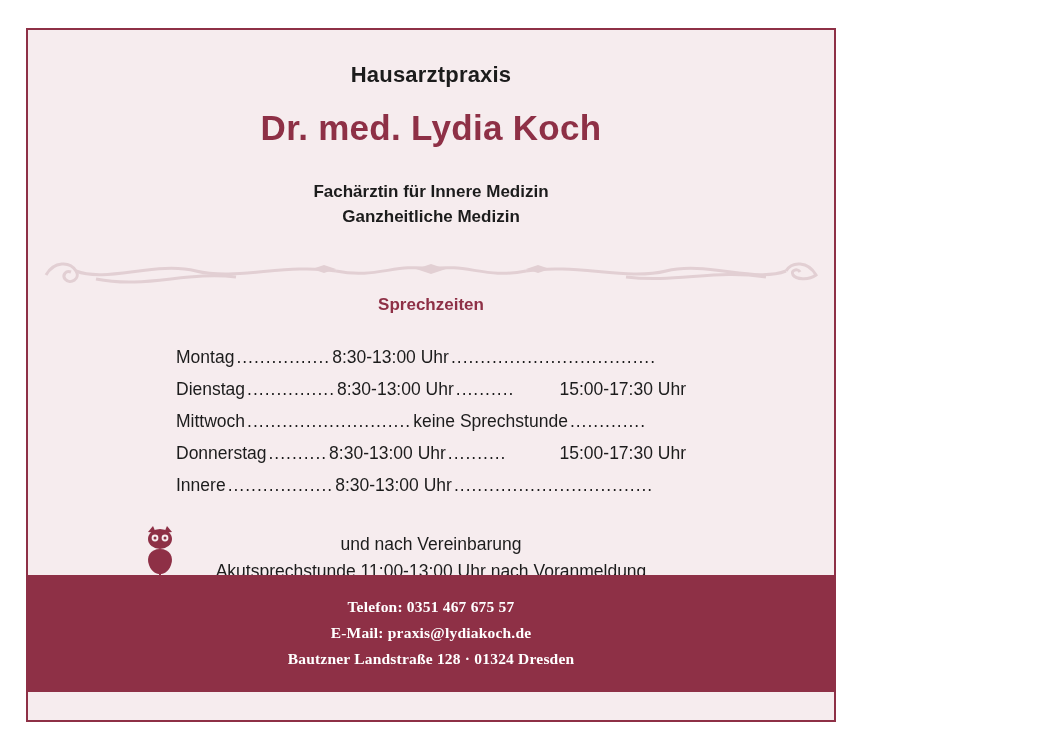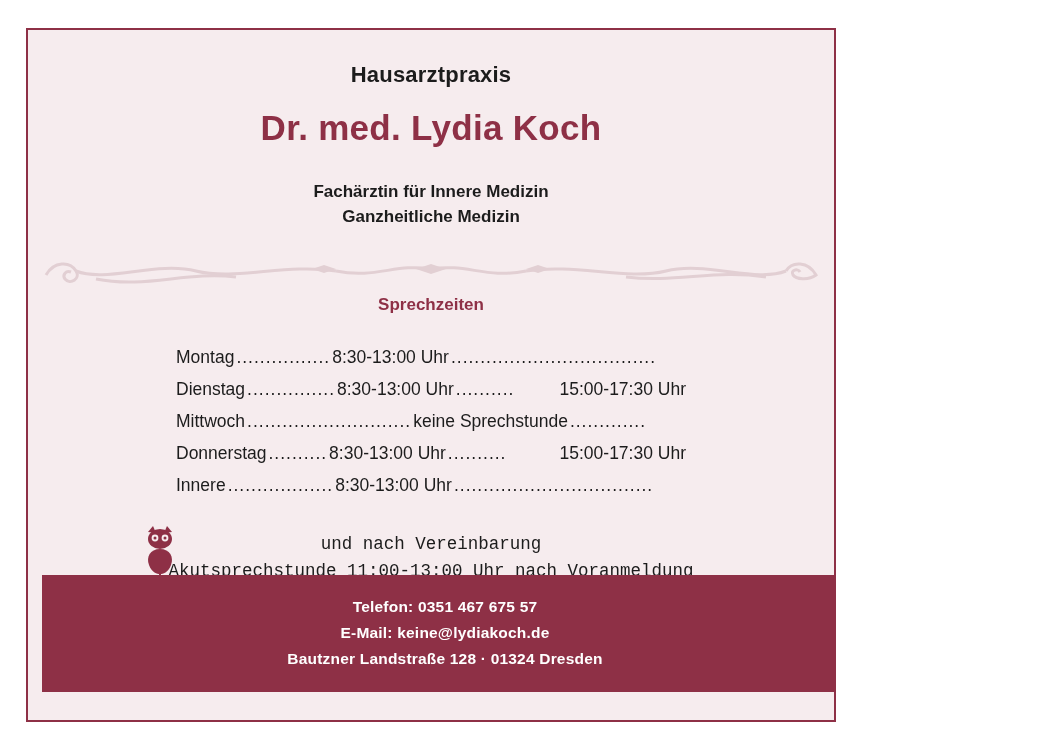--- a/index.html
+++ b/index.html
@@ -97,41 +97,41 @@
   .hour-a {
     white-space: nowrap;
   }
 
   .notes {
     margin-top: 30px;
     text-align: center;
     font-size: 17.5px;
     color: #1c1c1c;
     line-height: 1.5;
-    font-family: Liberation Mono, monospace;
   }
 
   .owl {
     position: absolute;
     left: 112px;
     bottom: 134px;
     width: 40px;
     height: 62px;
   }
 
   .footer {
     position: absolute;
-    left: 14px;
+    left: 0;
     bottom: 28px;
     width: 100%;
     background: #8e3046;
     color: #ffffff;
     text-align: center;
     padding: 19px 0 20px 0;
     box-sizing: border-box;
+    font-family: Liberation Serif, serif;
   }
   .footer div {
     font-size: 15.5px;
     font-weight: bold;
     line-height: 1.68;
     letter-spacing: 0.2px;
   }
 </style>
 </head>
 <body>
@@ -228,17 +228,17 @@
       <g fill="#8e3046">
         <circle cx="15" cy="14" r="1.5"></circle>
         <circle cx="25" cy="14" r="1.5"></circle>
         <path d="M20 16 l2.5 4 l-5 0 z"></path>
       </g>
     </svg>
   </div>
 
   <div class="footer">
     <div>Telefon: 0351 467 675 57</div>
-    <div>E-Mail: keine@lydiakoch.de</div>
+    <div>E-Mail: praxis@lydiakoch.de</div>
     <div>Bautzner Landstraße 128  ·  01324 Dresden</div>
   </div>
 
 </div>
 
 </body></html>

